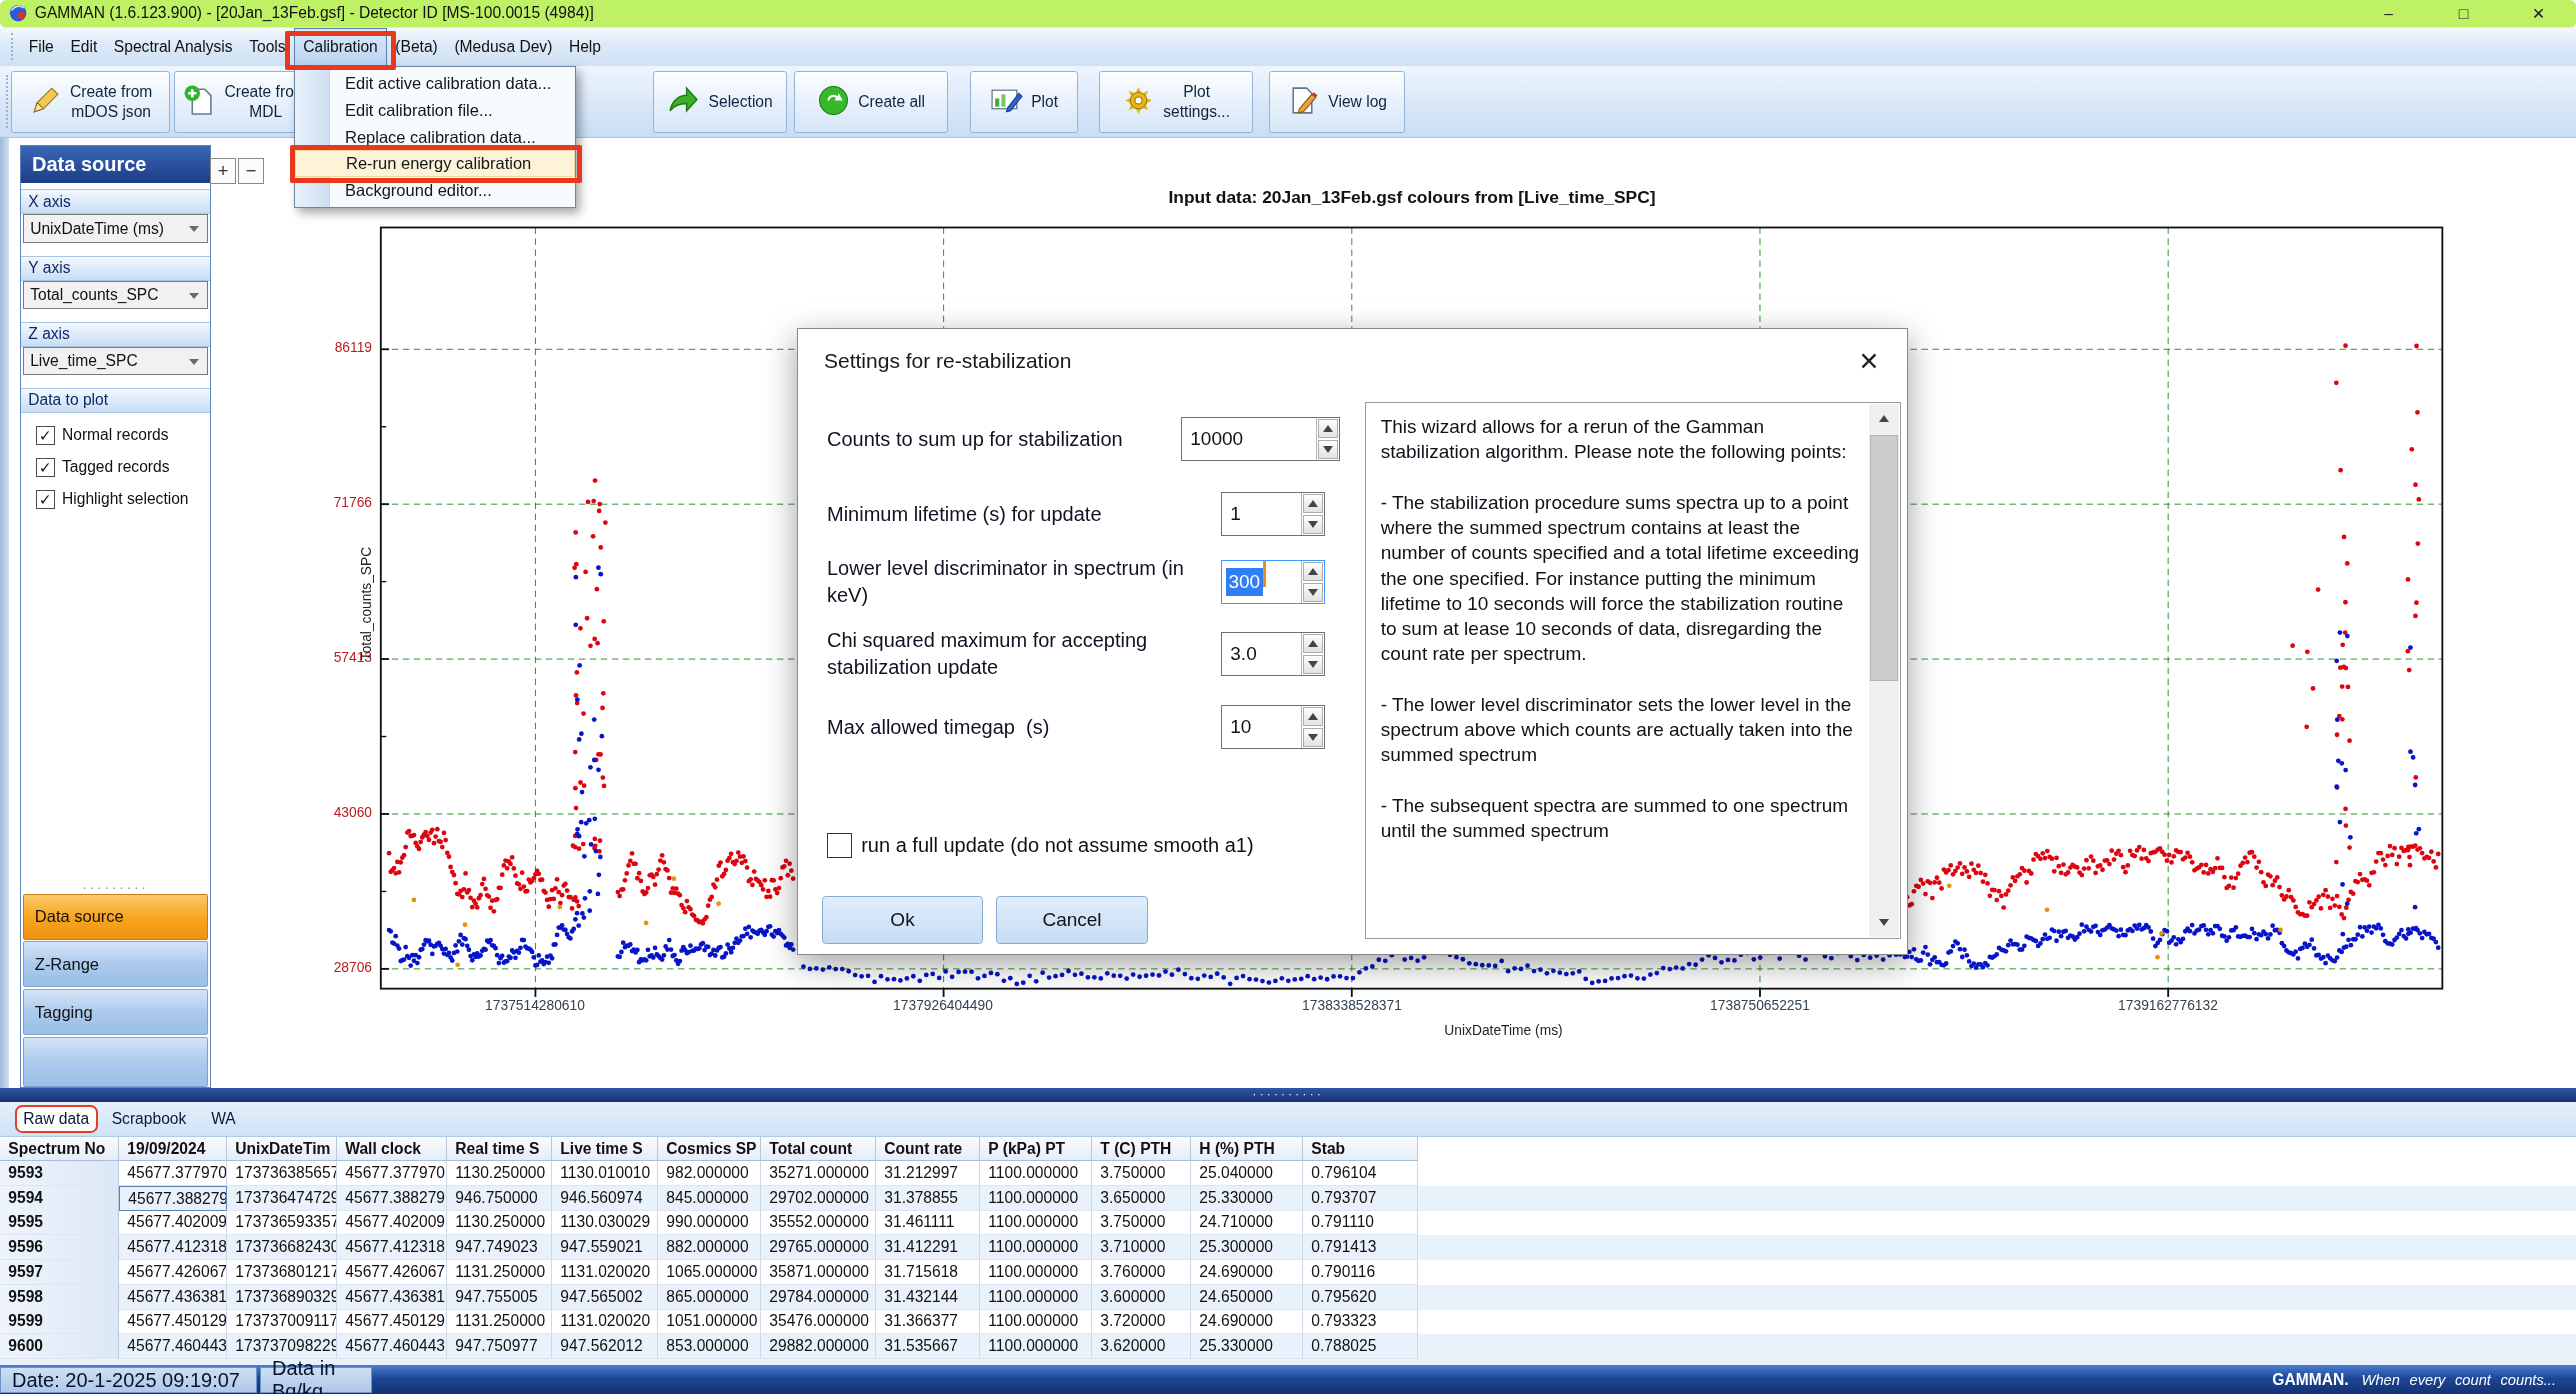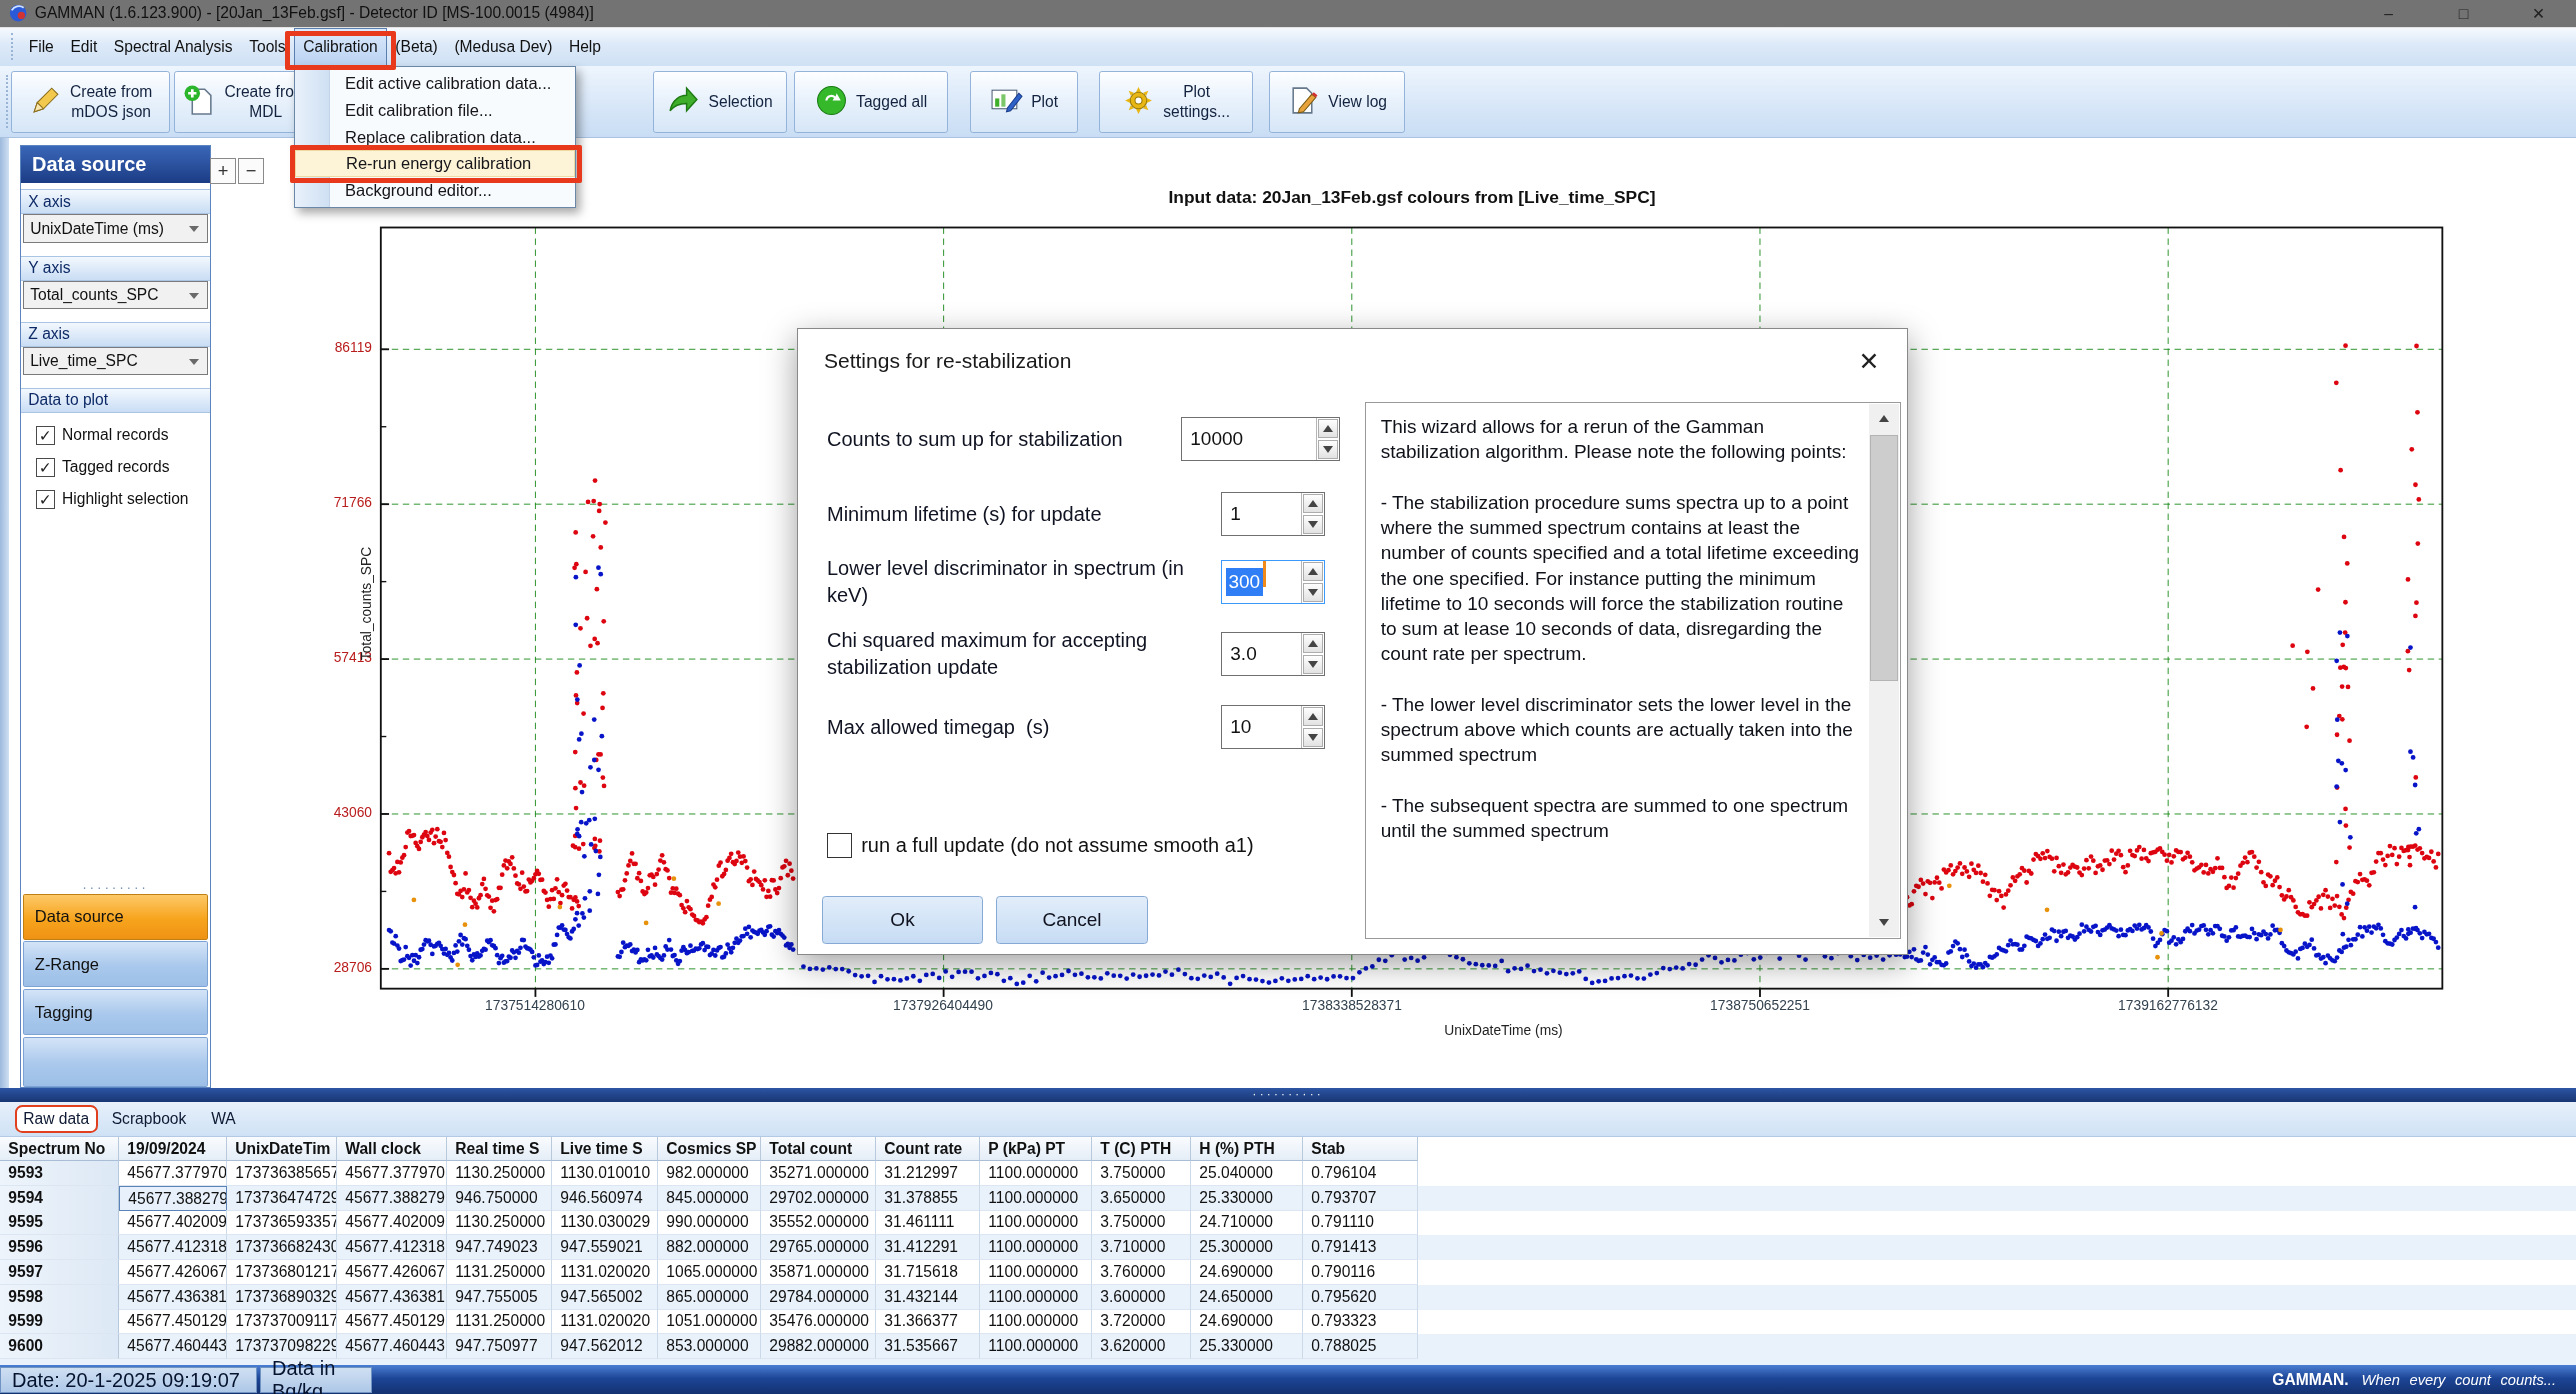--- a/index.html
+++ b/index.html
@@ -1,20 +1,20 @@
 <!DOCTYPE html>
 <html style="font-size:14.7px"><head>
 <meta charset="utf-8">
 <style>
   * { margin:0; padding:0; box-sizing:border-box; }
   html,body { width:2576px; height:1395px; overflow:hidden; }
   .app { position:relative; width:2576px; height:1395px; font-family:"Liberation Sans",sans-serif; background:#fff; color:#111; }
 
   
-  .titlebar { position:absolute; left:0; top:0; width:2576px; height:27.5px; background:#737373; display:flex; align-items:center; border-bottom:0.9px solid #e3e3e3; }
+  .titlebar { position:absolute; left:0; top:0; width:2576px; height:27.5px; background:#bef264; display:flex; align-items:center; border-bottom:0.9px solid #e3e3e3;border-radius:6px; }
   .app-icon { width:18.3px; height:18.3px; margin:0 7.3px 0 9.2px; }
   .title-text { font-size:15.6px; color:#111; }
   .win-controls { position:absolute; right:0; top:0; height:27.5px; display:flex; }
   .win-btn { width:75px; height:27.5px; display:flex; align-items:center; justify-content:center; font-size:15.6px; color:#222; }
 
   
   .menubar { position:absolute; left:0; top:27.5px; width:2576px; height:39px; background:linear-gradient(#f5f9fe,#dcE9f8 45%,#cfe1f5); display:flex; align-items:stretch; padding-left:7.3px; border-bottom:0.9px solid #b9cfe8; }
   .menubar::before { content:""; width:3.7px; margin:5.5px 3.7px; border-left:2.8px dotted #9ab4d6; }
   .menu-item { padding:0 8.3px; display:flex; align-items:center; font-size:15.6px; color:#111; }
   .menu-item.active { background:linear-gradient(#dceafc,#b9d2f1); border:0.9px solid #5a7eae; }
@@ -158,21 +158,21 @@
         <span><svg viewBox="0 0 32 32" style="width: 33px; height: 33px;">
             <path d="M3 26C5 15 13 11 19 11V4l10 11-10 11v-7C13 19 7 21 3 26z" fill="#3fae2a" stroke="#1d7a12" stroke-width="1.4"></path>
           </svg></span>
         <span class="tb-label">Selection</span>
       </div>
       <div class="tool-btn" style="left: 794px; width: 154px;">
         <span><svg viewBox="0 0 32 32" style="width: 33px; height: 33px;">
             <circle cx="16" cy="16" r="13.5" fill="#35b82a" stroke="#187a12"></circle>
             <path d="M10 16a6 6 0 0 1 10-4l1-3 4 7h-8l1.5-2.5A4 4 0 0 0 12 16z" fill="#fff"></path>
           </svg></span>
-        <span class="tb-label">Tagged all</span>
+        <span class="tb-label">Create all</span>
       </div>
       <div class="tool-btn" style="left: 970px; width: 108px;">
         <span><svg viewBox="0 0 32 32" style="width: 33px; height: 33px;">
             <rect x="2" y="6" width="24" height="18" fill="#fff" stroke="#4a5c74"></rect>
             <rect x="5" y="14" width="4" height="8" fill="#3fae2a"></rect>
             <rect x="11" y="10" width="4" height="12" fill="#7cc76a"></rect>
             <path d="M17 23L28 9l3 3-11 14-4 1z" fill="#2f62c9" stroke="#1a3d8a"></path>
           </svg></span>
         <span class="tb-label">Plot</span>
       </div>

